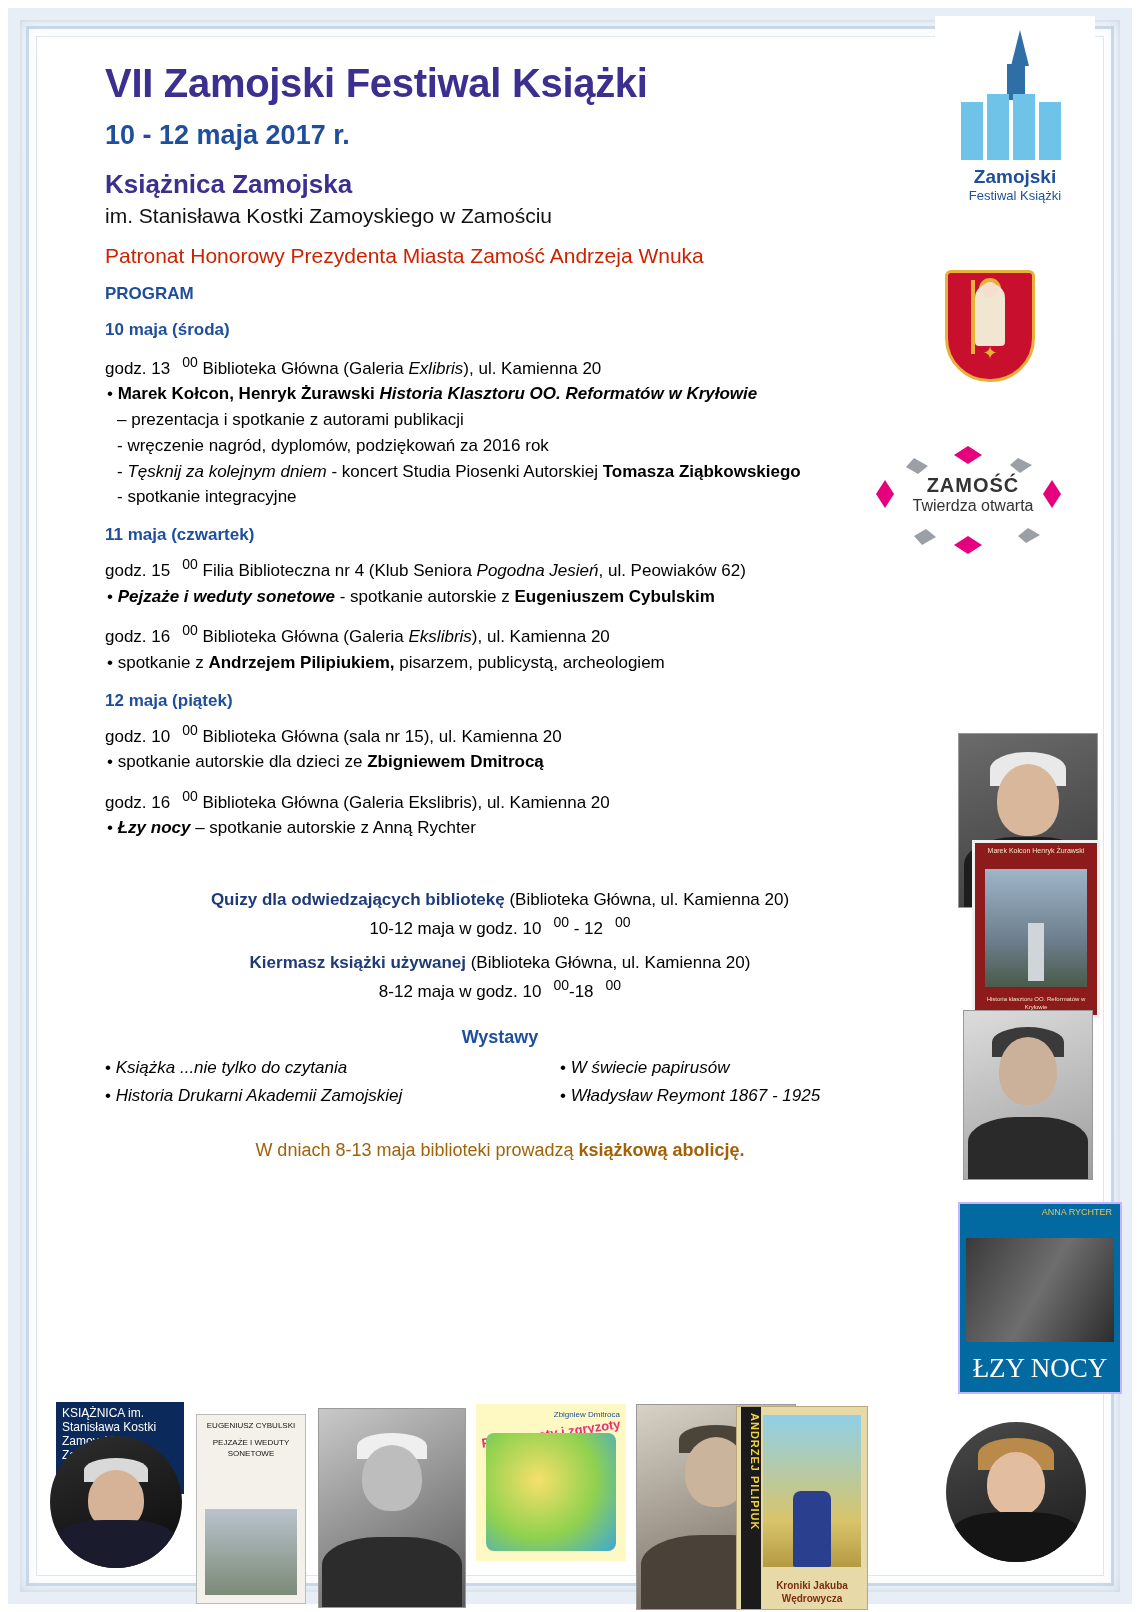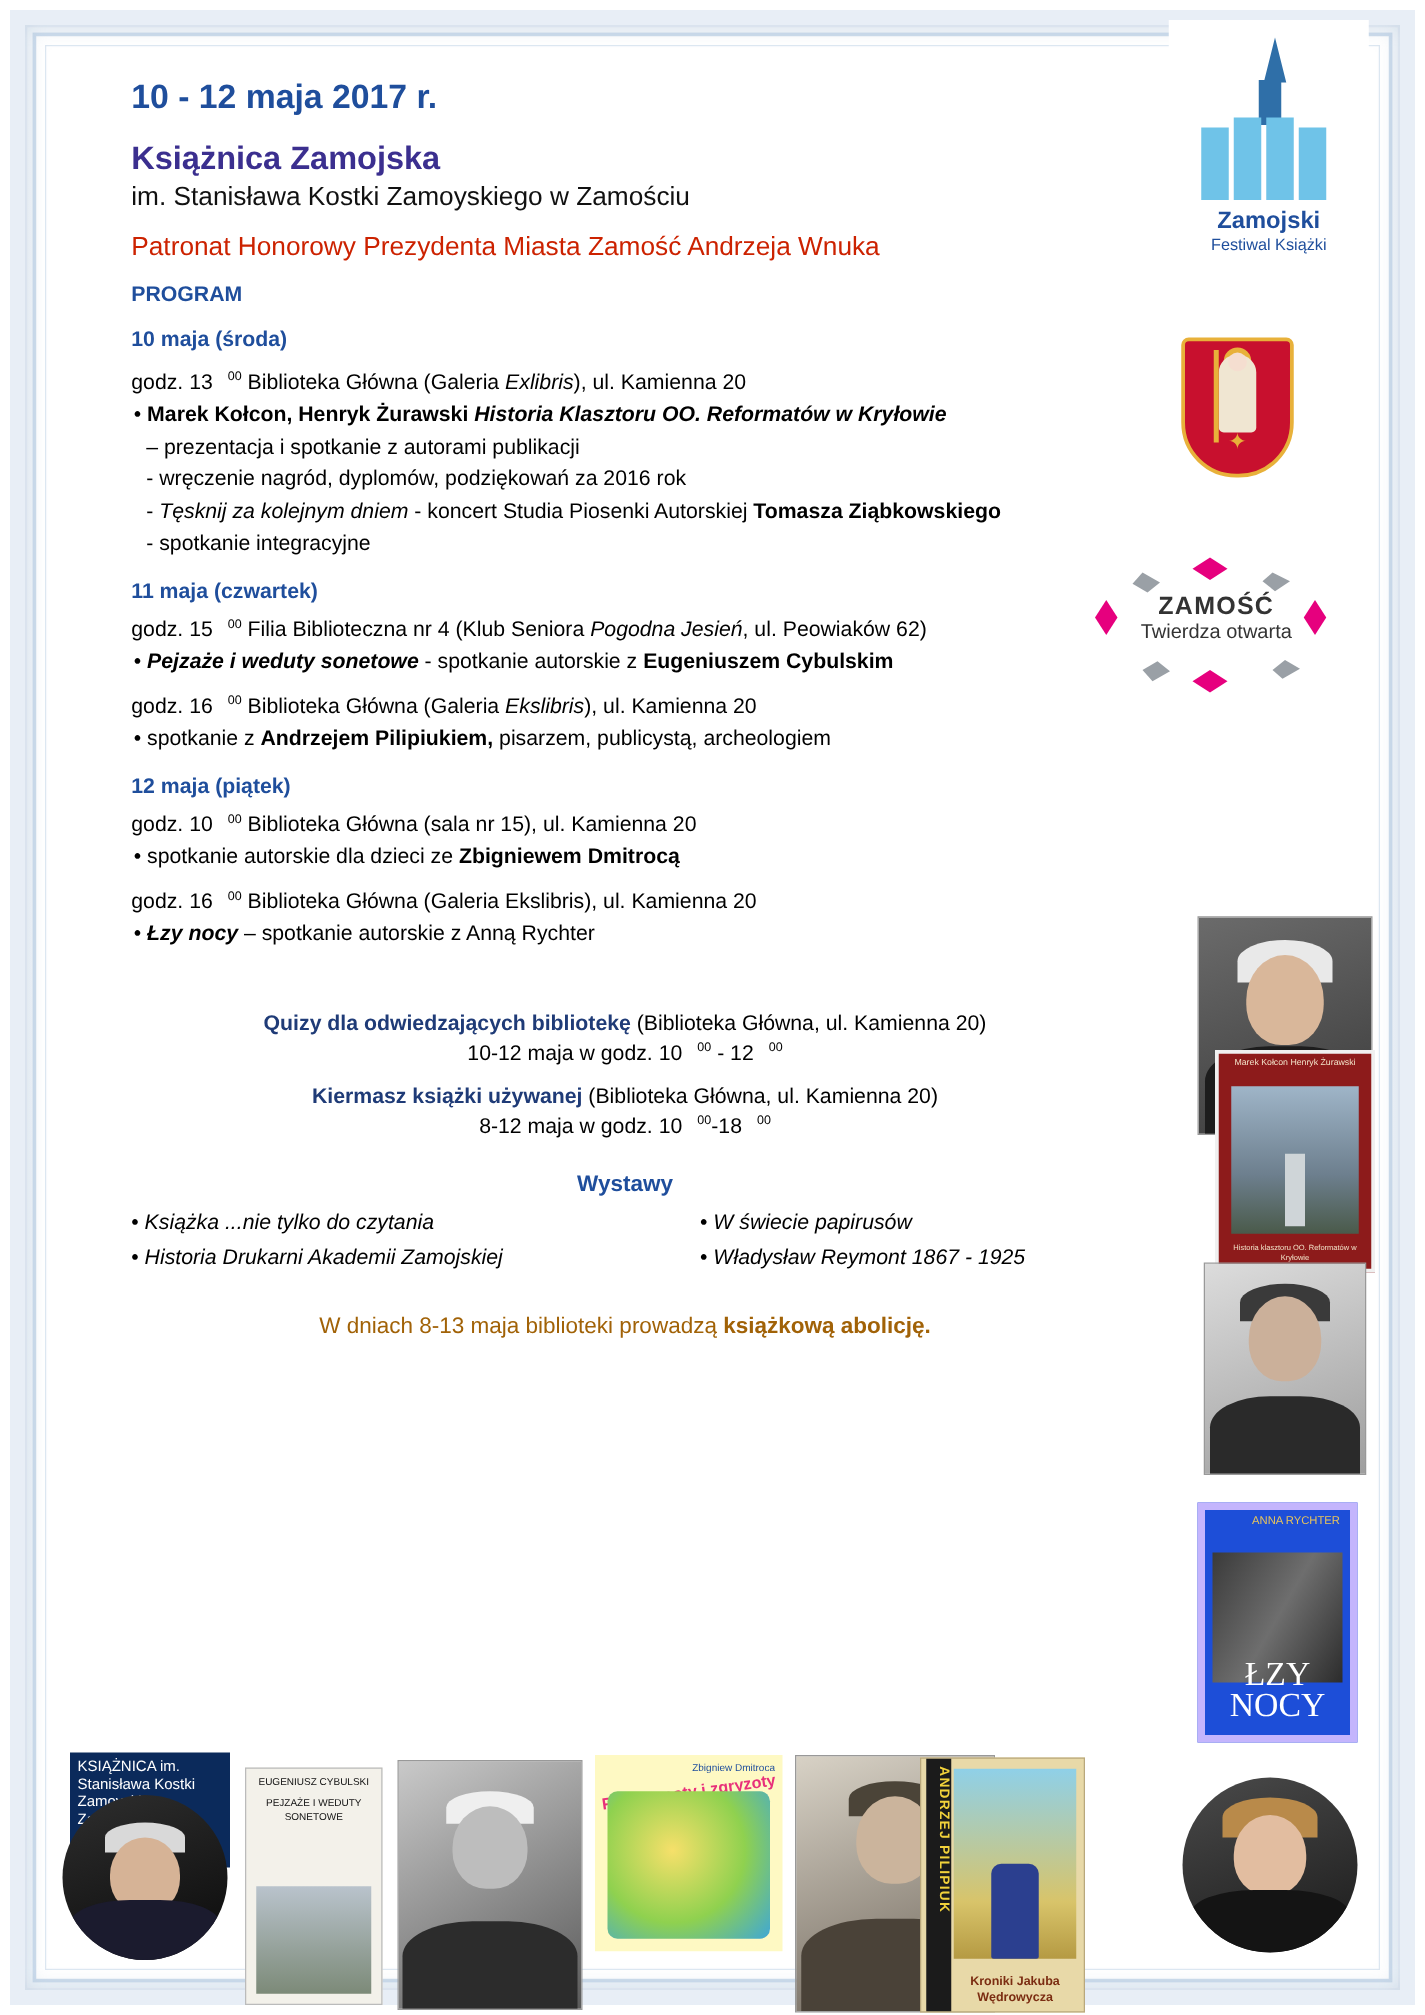--- a/index.html
+++ b/index.html
@@ -101,21 +101,21 @@
     margin: 0 0 3px 0;
     line-height: 1.34;
   }
   .line.gap { margin-top: 13px; }
   .bullet { padding-left: 2px; }
   .bullet:before { content: "\2022  "; }
   .dash { padding-left: 12px; }
   .b { font-weight: bold; }
   .i { font-style: italic; }
   .bi { font-weight: bold; font-style: italic; }
-  sup.h { font-size: 10px; vertical-align: super; padding-left: 12px; }
+  sup.h { font-size: 14px; vertical-align: super; padding-left: 12px; }
 
   .center-block {
     margin-top: 50px;
     text-align: center;
     width: 790px;
   }
   .center-line {
     font-size: 17px;
     color: #000;
     margin: 0 0 4px 0;
@@ -306,23 +306,23 @@
   }
 
   
   #photo-pilipiuk {
     left: 963px; top: 1010px; width: 130px; height: 170px;
     background: linear-gradient(160deg,#dcdcdc 0%, #9e9e9e 100%);
   }
 
   
   #book-lzy {
-    left: 958px; top: 1202px; width: 128px; height: 192px;
-    background: #1d4ed8;
-    border: 6px solid #c4b5fd;
+    left: 958px; top: 1202px; width: 164px; height: 192px;
+    background: #0369a1;
+    border: 2px solid #c4b5fd;
   }
   .lzy-title1 {
     position: absolute; top: 4px; right: 8px;
     font-size: 9px; color: #e8c45c; text-align: right; line-height: 1.1;
   }
   .lzy-big {
     position: absolute; bottom: 10px; left: 0; right: 0;
     text-align: center; color: #ffffff;
     font-family: "Liberation Serif", serif;
     font-size: 27px; line-height: 0.95;
@@ -423,20 +423,21 @@
 <body>
 
 <div id="poster">
   <div class="frame-outer"></div>
   <div class="frame-mid"></div>
   <div class="frame-inner"></div>
   <div class="frame-shadow"></div>
 
   <div class="content">
 
+    <h1 class="title">VII Zamojski Festiwal Książki</h1>
     <div class="dates">10 - 12 maja 2017 r.</div>
     <div class="venue">Książnica Zamojska</div>
     <div class="venue-sub">im. Stanisława Kostki Zamoyskiego w Zamościu</div>
     <div class="patron">Patronat Honorowy Prezydenta Miasta Zamość Andrzeja Wnuka</div>
     <div class="program-head">PROGRAM</div>
 
     <div class="day">10 maja (środa)</div>
 
     <div class="line gap">
       <span>godz. 13</span><sup class="h">00</sup><span> Biblioteka Główna (Galeria </span><span class="i">Exlibris</span><span>), ul. Kamienna 20</span>

